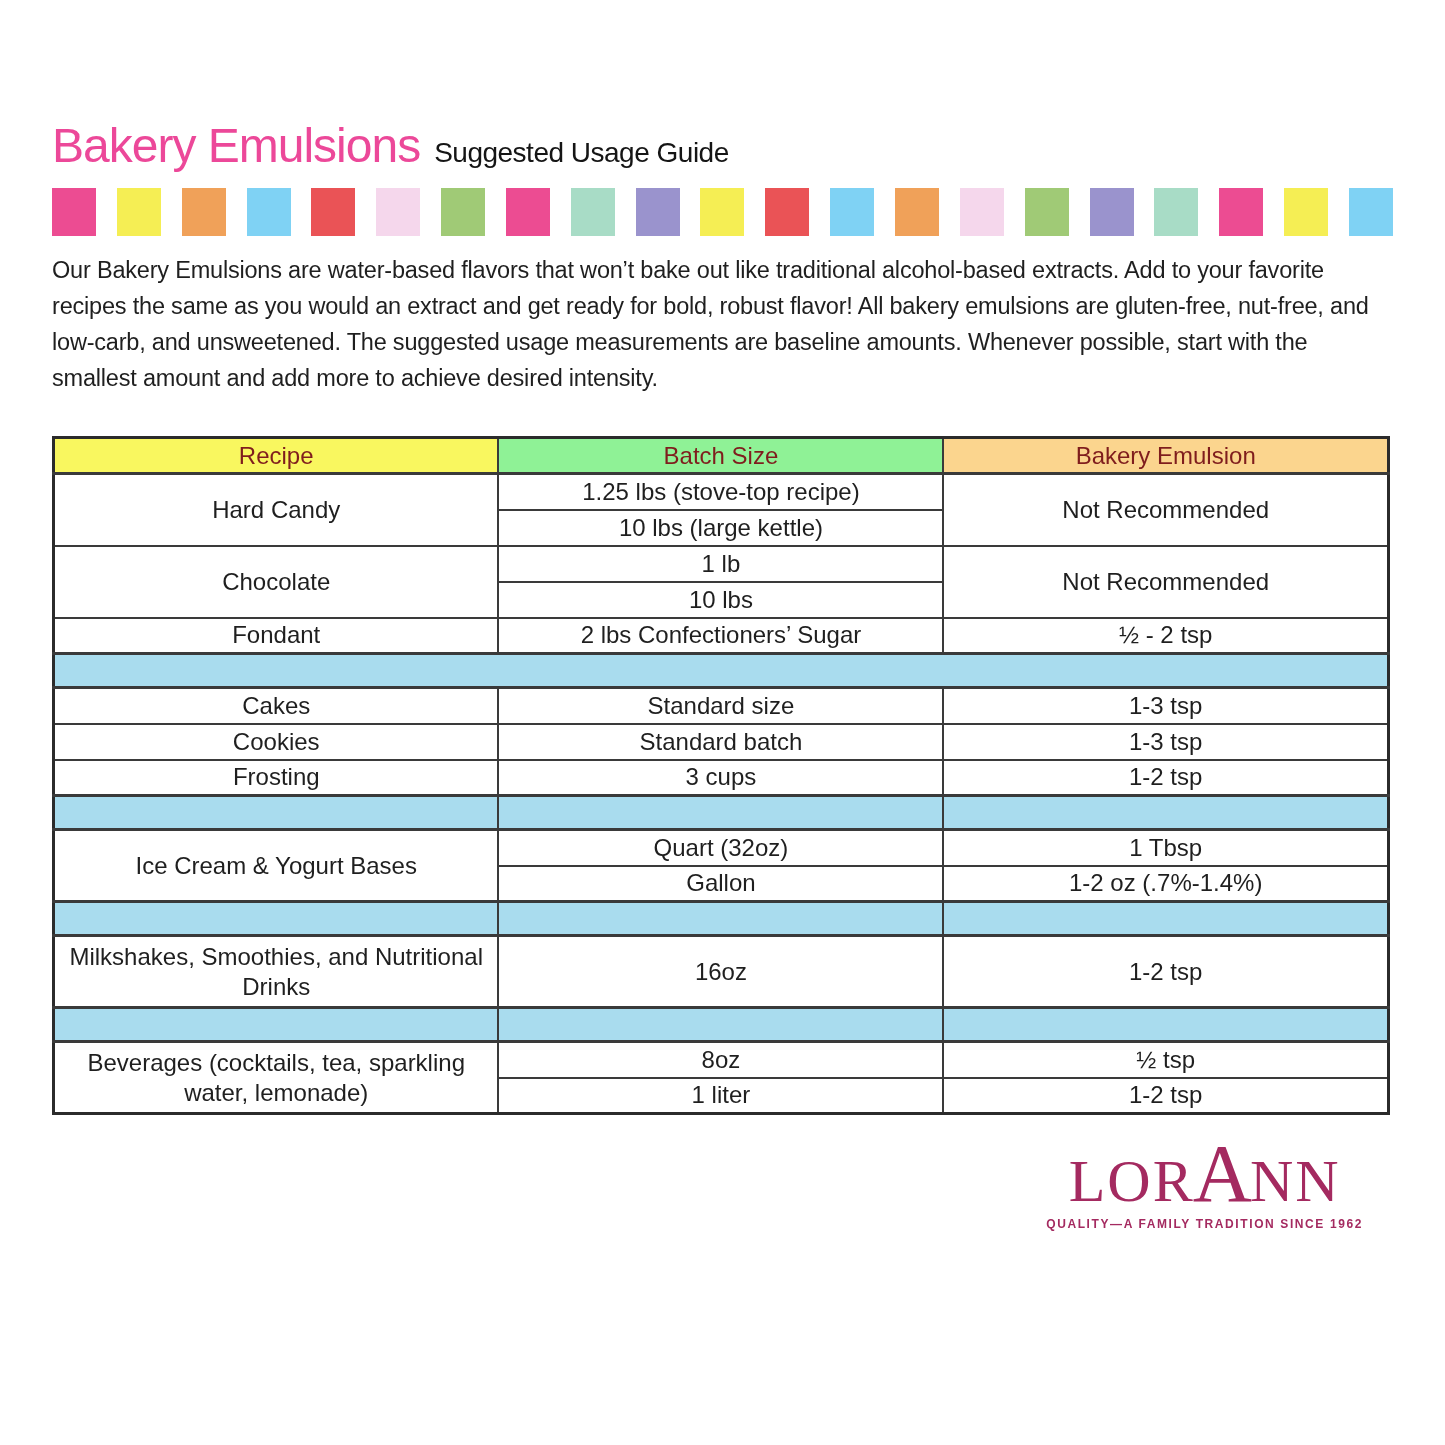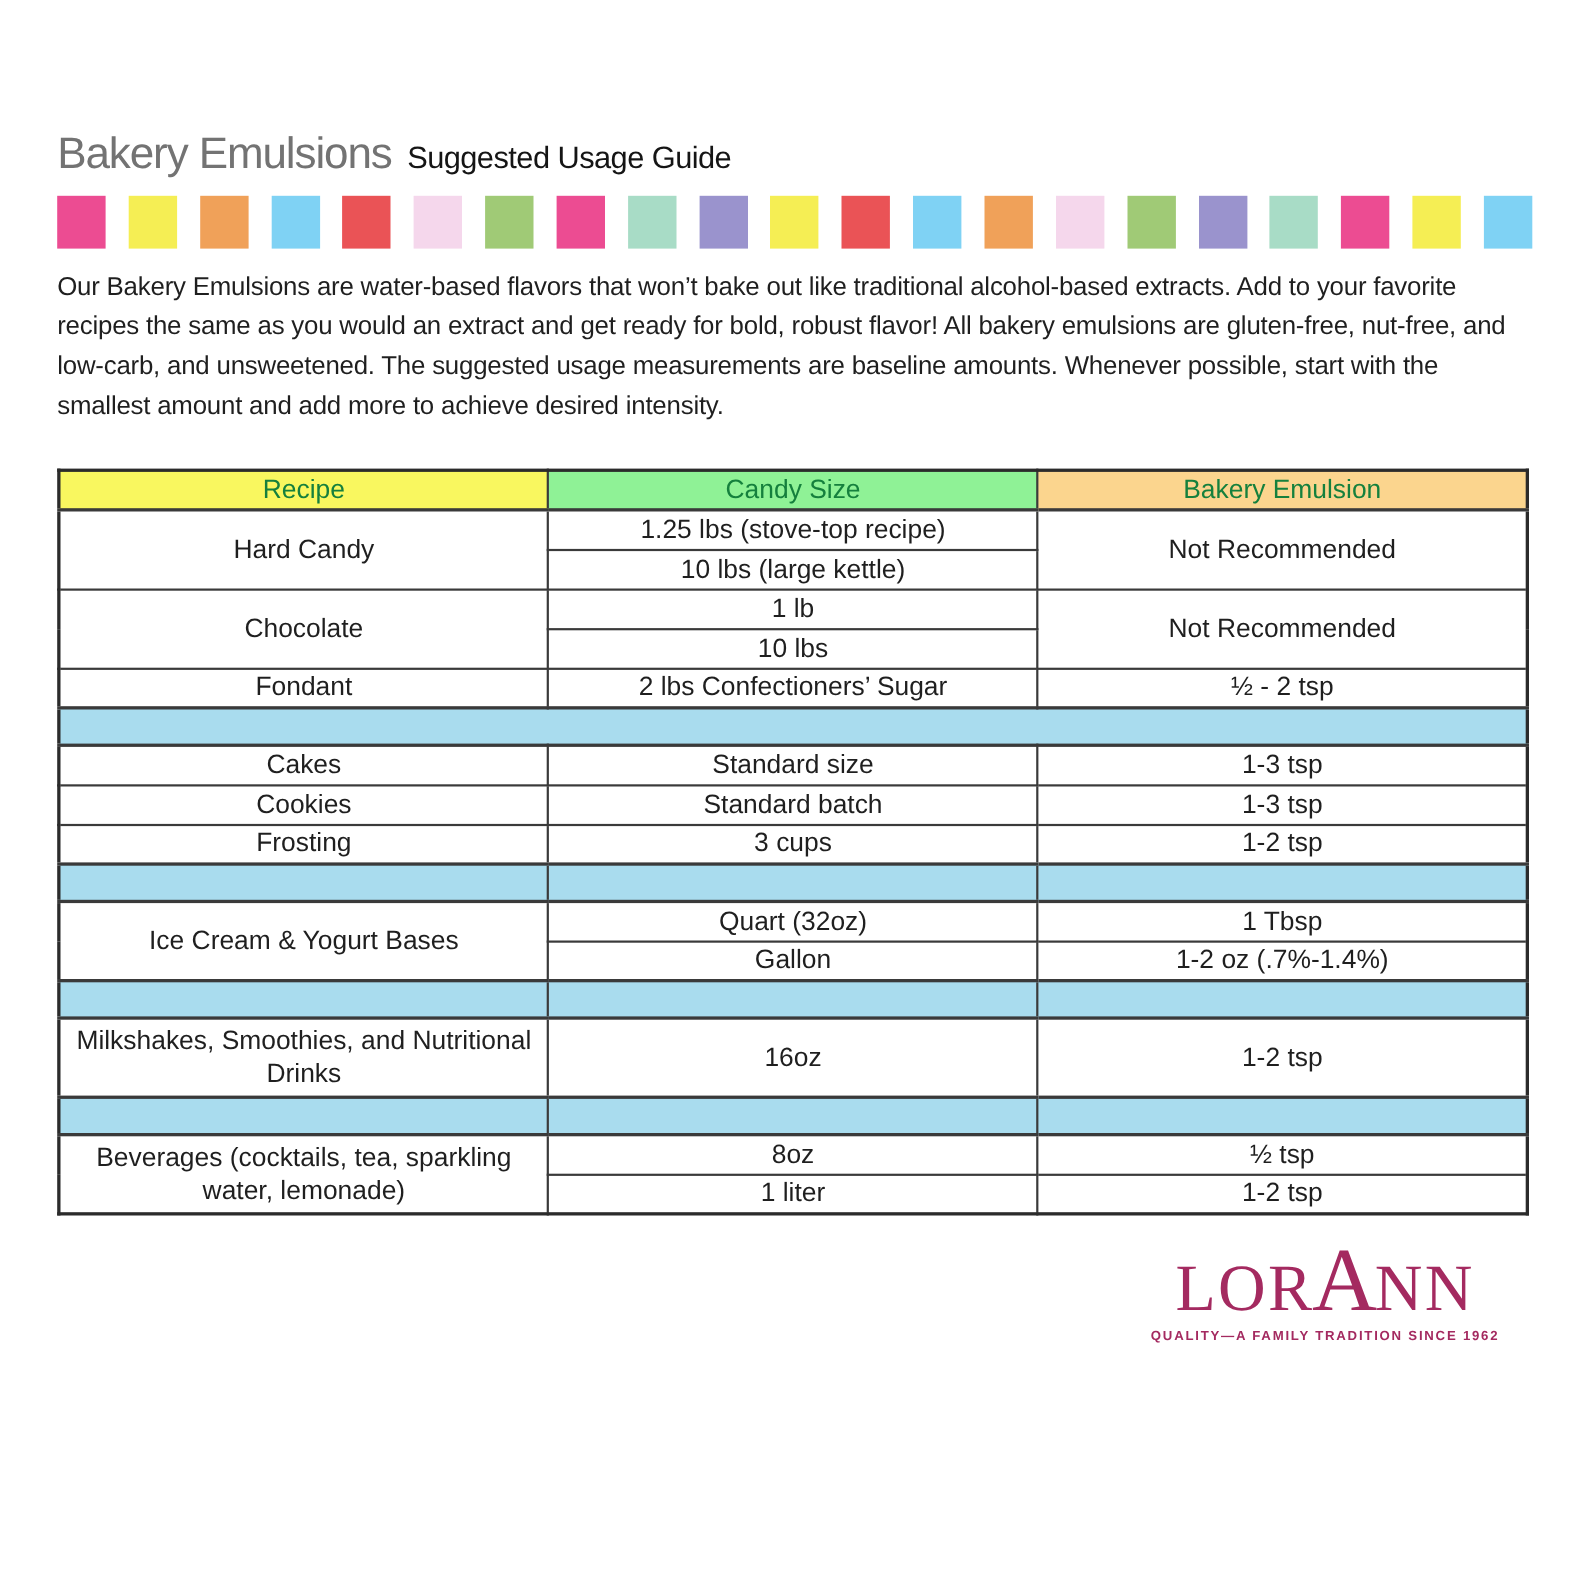--- a/index.html
+++ b/index.html
@@ -9,21 +9,21 @@
     height: 1445px;
     background: #ffffff;
     font-family: "Liberation Sans", sans-serif;
     color: #1f1f1f;
     overflow: hidden;
   }
   .page { padding: 118px 52px 0 52px; }
 
   
   .title { margin: 0; display: flex; align-items: baseline; gap: 14px; font-weight: normal; }
-  .title-main { font-size: 40px; letter-spacing: -1px; color: #737373; text-align: center; }
+  .title-main { font-size: 48px; letter-spacing: -1px; color: #ec4899; text-align: center; }
   .title-sub  { font-size: 28px; letter-spacing: -0.5px; color: #151515; }
 
   
   .strip {
     margin-top: 15px;
     width: 1341px;
     display: flex;
     justify-content: space-between;
   }
   .swatch { width: 44px; height: 48px; flex: 0 0 auto; }
@@ -48,21 +48,21 @@
   table.usage th, table.usage td {
     border: 2px solid #3a3a3a;
     text-align: center;
     vertical-align: middle;
     font-size: 24px;
     font-weight: normal;
     height: 36px;
     padding: 0 10px;
     line-height: 1.25;
   }
-  table.usage th { height: 36px; border-bottom-width: 3px; color: #15803d; }
+  table.usage th { height: 36px; border-bottom-width: 3px; color: #7f1d1d; }
   th.h-recipe   { background: var(--header-recipe-bg); }
   th.h-batch    { background: var(--header-batch-bg); }
   th.h-emulsion { background: var(--header-emulsion-bg); }
   tr.sep td {
     background: var(--separator-bg);
     height: 34px;
     border-top-width: 3px;
     border-bottom-width: 3px;
   }
   tr.tall td { height: 72px; }
@@ -144,21 +144,21 @@
 
   <table class="usage">
     <colgroup>
         <col style="width:33.33%">
         <col style="width:33.33%">
         <col style="width:33.34%">
       </colgroup>
     <tbody>
       <tr>
         <th class="h-recipe">Recipe</th>
-        <th class="h-batch">Candy Size</th>
+        <th class="h-batch">Batch Size</th>
         <th class="h-emulsion">Bakery Emulsion</th>
       </tr>
 
       <tr>
         <td rowspan="2">Hard Candy</td>
         <td>1.25 lbs (stove-top recipe)</td>
         <td rowspan="2">Not Recommended</td>
       </tr>
       <tr>
         <td>10 lbs (large kettle)</td>

